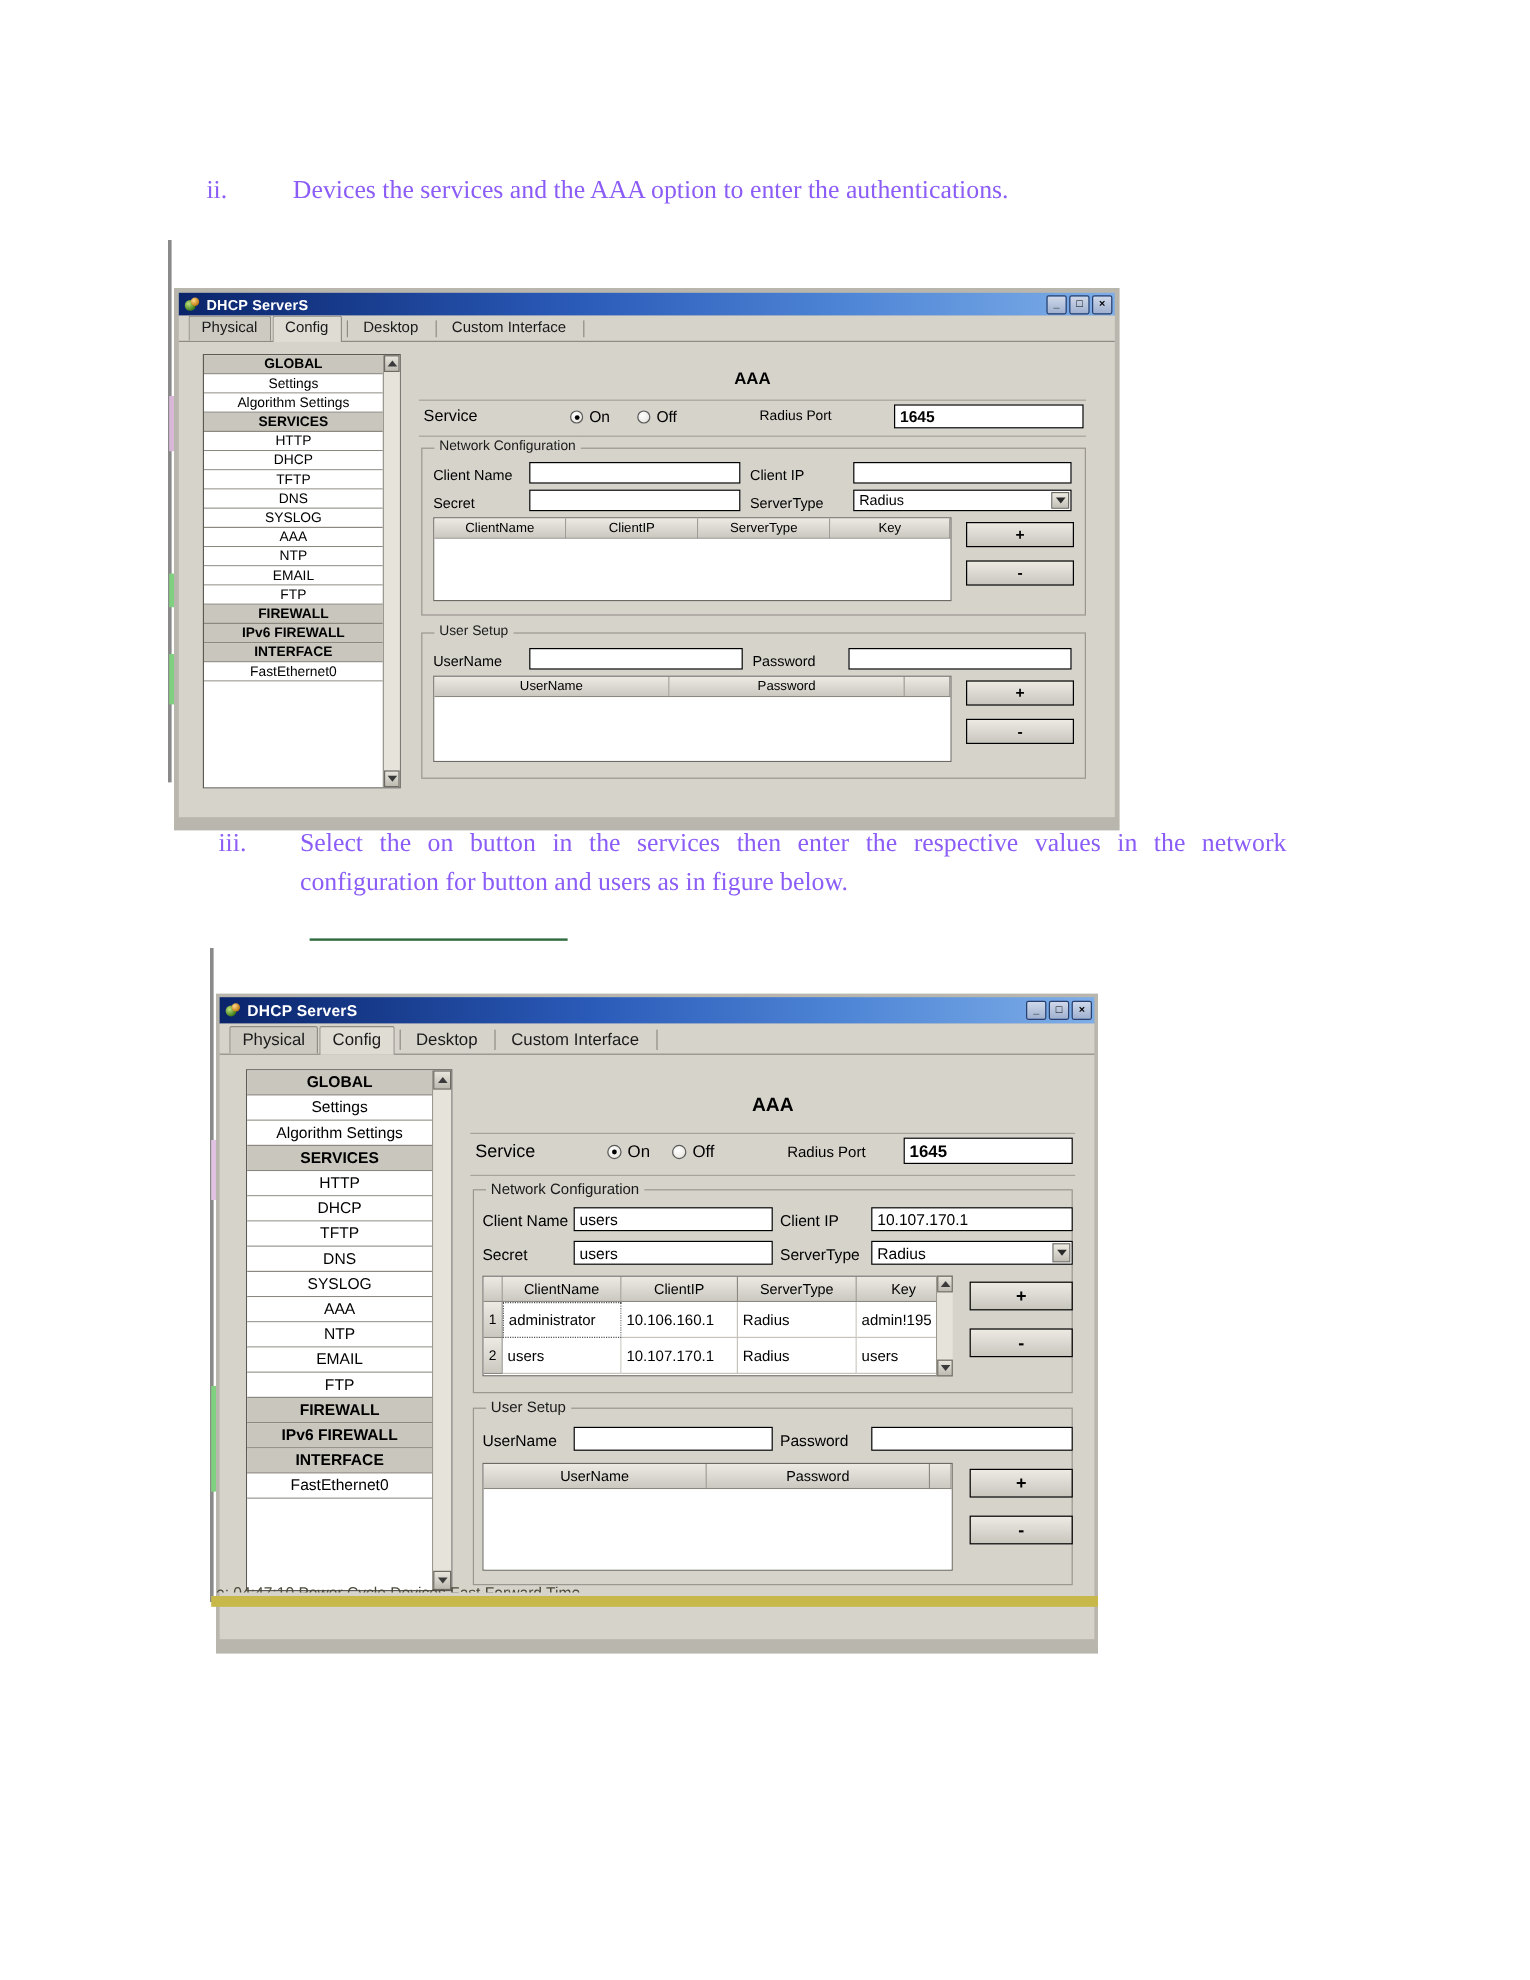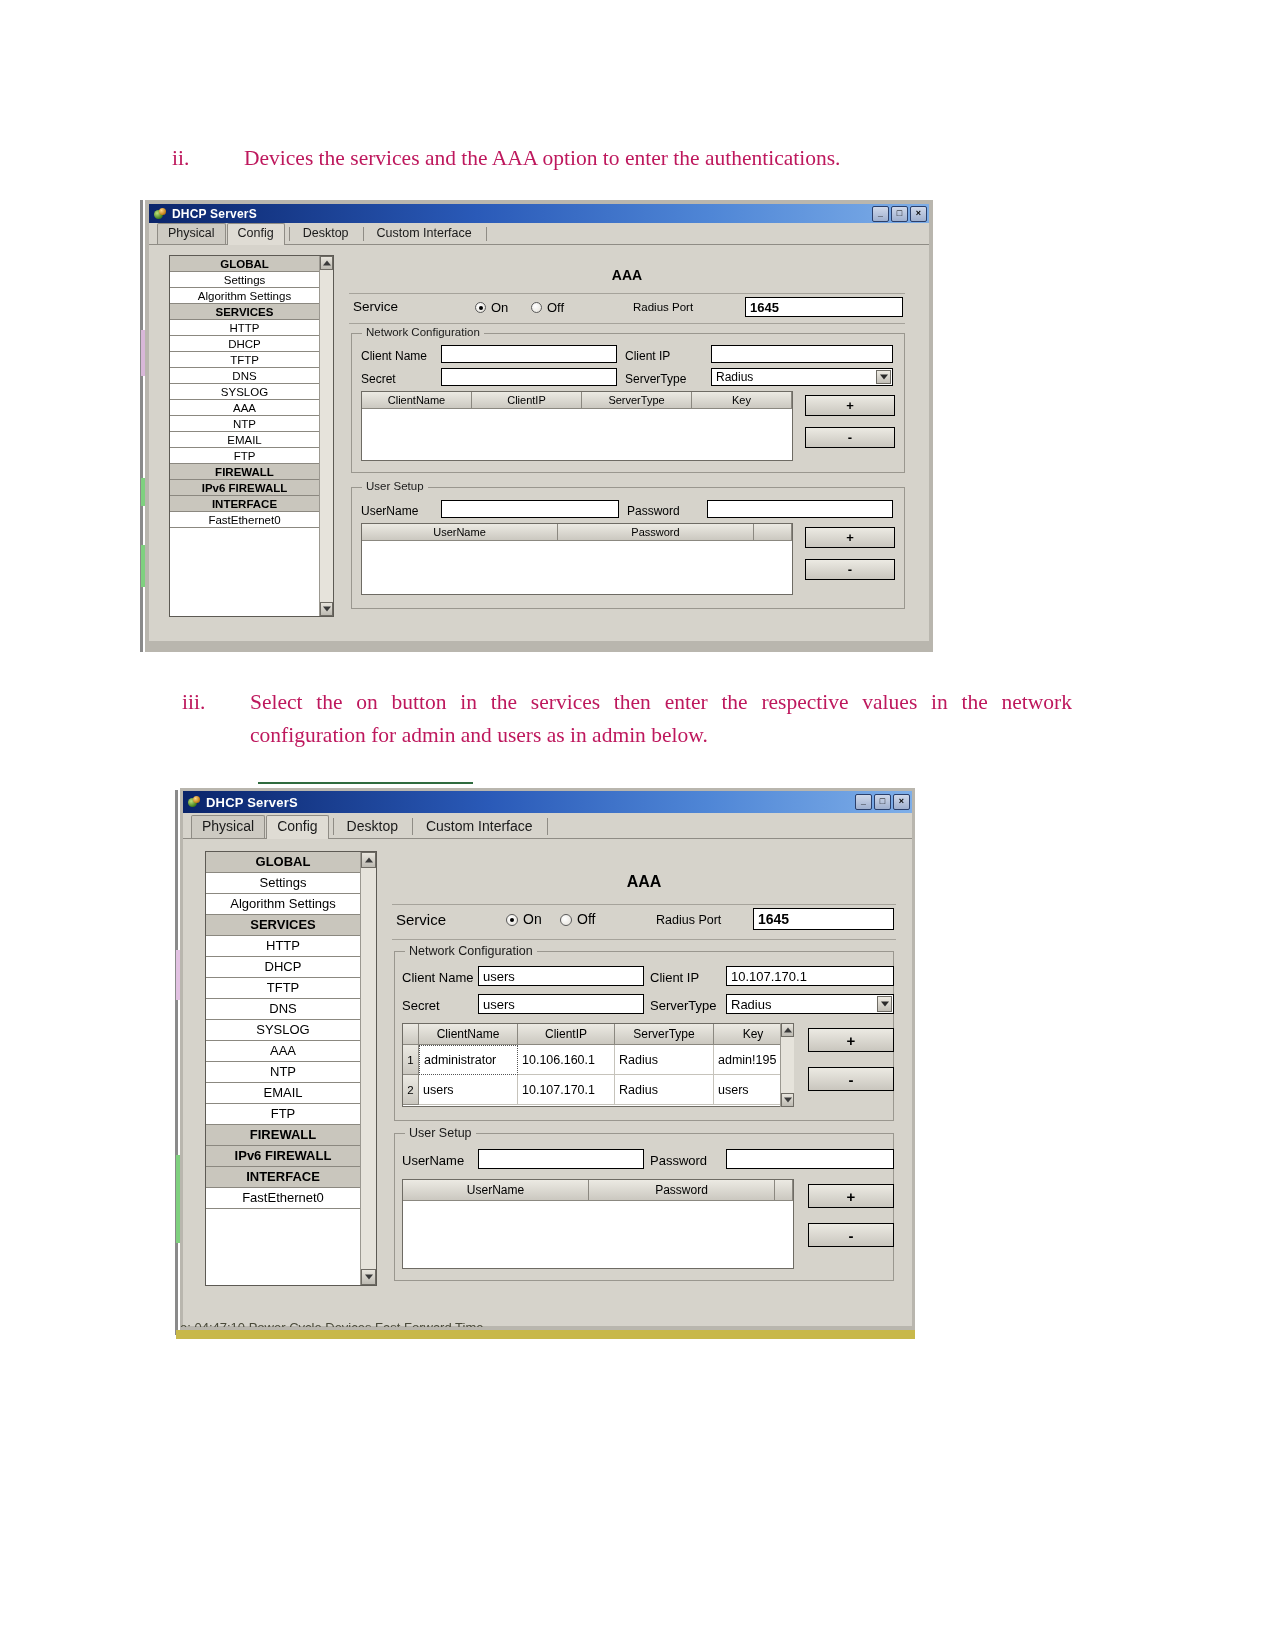--- a/index.html
+++ b/index.html
@@ -14,38 +14,39 @@
     font-family: "Liberation Serif", serif;
     overflow: hidden;
   }
 
   
   .doc-item {
     position: absolute;
     display: flex;
     font-family: "Liberation Serif", serif;
     font-size: 21.5px;
-    color: #be185d;
+    color: #8b5cf6;
     line-height: 1.55;
   }
   .doc-num {
     width: 72px;
     flex: 0 0 72px;
     font-style: normal;
   }
   .doc-text {
     flex: 1;
     text-align: justify;
   }
 
   
   .pt-window {
     position: absolute;
     background: #d6d3cb;
     box-sizing: border-box;
+    margin-top: 40px;
   }
   .pt-titlebar {
     height: 19px;
     background: linear-gradient(to right, #0a246a 0%, #2a5ab8 42%, #4f86d6 72%, #7eaee8 100%);
     display: flex;
     align-items: center;
     padding: 0 2px 0 4px;
     box-sizing: border-box;
   }
   .pt-title-icon {
@@ -518,21 +519,21 @@
         <div class="fill"></div>
       </div>
       <div class="btn" style="left:460px; top:272px; width:90px; height:21px; font-size:13px;">+</div>
       <div class="btn" style="left:460px; top:304px; width:90px; height:21px; font-size:13px;">-</div>
     </div>
   </div>
 </div>
 
 <div class="doc-item" style="left:182px; top:686px; width:890px;">
   <div class="doc-num" style="width:68px; flex:0 0 68px;">iii.</div>
-  <div class="doc-text">Select the on button in the services then enter the respective values in the network configuration for admin and users as in admin below.</div>
+  <div class="doc-text">Select the on button in the services then enter the respective values in the network configuration for button and users as in figure below.</div>
 </div>
 
 <div class="pagemark" style="left:175px; top:790px; width:3px; height:545px; background:#8a8a8a;"></div>
 <div class="pagemark" style="left:176px; top:950px; width:4px; height:50px; background:#e2c2e2;"></div>
 <div class="pagemark" style="left:176px; top:1155px; width:4px; height:88px; background:#7fd07f;"></div>
 <div class="pagemark" style="left:258px; top:782px; width:215px; height:2px; background:#2f6b3f;"></div>
 
 <div class="pt-window" style="left:180px; top:788px; width:735px; height:550px; background:#b9b6ae;">
 
   <div class="pt-titlebar" style="margin:3px 3px 0 3px; width:729px; height:22px;">

